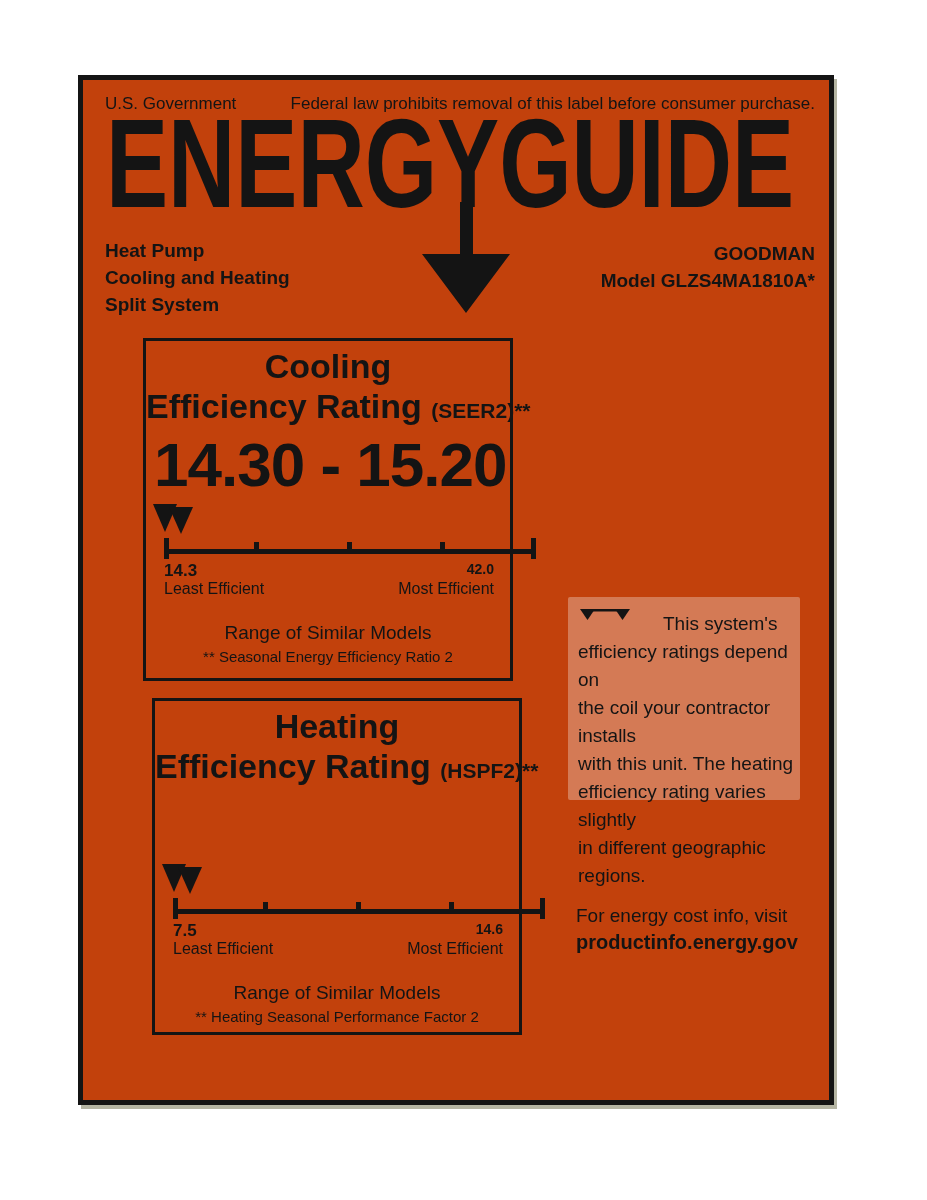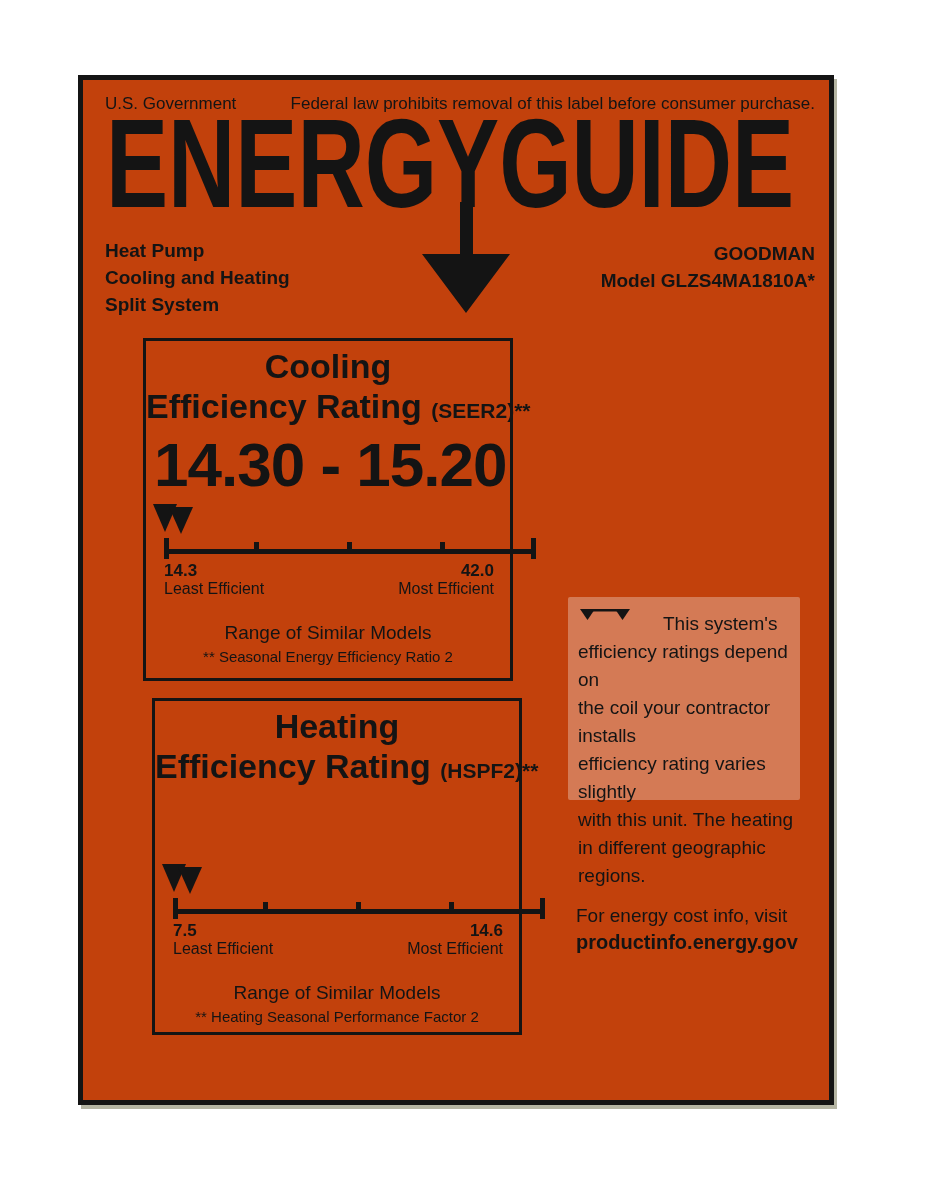--- a/index.html
+++ b/index.html
@@ -28,21 +28,21 @@
   }
   .panel.cooling{top:258px;}
   .panel.heating{top:618px;height:337px;margin-left:9px;}
   .p-title{position:absolute;top:6px;left:0;width:100%;text-align:center;font-size:34px;font-weight:bold;}
   .p-sub{position:absolute;top:46px;left:0;width:100%;text-align:right;font-size:34px;font-weight:bold;white-space:nowrap;}
   .p-sub-small{font-size:21px;font-weight:bold;}
   .p-value{position:absolute;top:88px;left:8px;font-size:62px;font-weight:bold;letter-spacing:-1px;white-space:nowrap;}
   .range-marker{position:absolute;left:6px;top:163px;width:42px;height:30px;}
   .scale-svg{position:absolute;left:18px;top:197px;width:372px;height:22px;}
   .s-min{position:absolute;left:18px;top:220px;font-size:17px;font-weight:bold;}
-  .s-max{position:absolute;right:16px;top:220px;font-size:17px;font-weight:bold;}
+  .s-max{position:absolute;right:16px;top:220px;font-size:14px;font-weight:bold;}
   .s-min-lab{position:absolute;left:18px;top:239px;font-size:16px;}
   .s-max-lab{position:absolute;right:16px;top:239px;font-size:16px;}
   .p-range{position:absolute;top:281px;left:0;width:100%;text-align:center;font-size:19px;}
   .p-foot{position:absolute;top:307px;left:0;width:100%;text-align:center;font-size:15px;}
   
   .note{
     position:absolute;left:485px;top:517px;width:232px;height:203px;
     background:rgba(255,255,255,.30);border-radius:2px;
     font-size:19px;line-height:28px;box-sizing:border-box;padding:13px 0 0 10px;
   }
@@ -127,22 +127,22 @@
 
   <div class="note">
     <svg class="note-marker" viewBox="0 0 50 13" preserveAspectRatio="none">
       <path class="ink" d="M0,1 H15 L7.5,12 Z"></path>
       <rect class="ink" x="7" y="1" width="36" height="2.5"></rect>
       <path class="ink" d="M35,1 H50 L42.5,12 Z"></path>
     </svg>
     <div class="note-line0">This system's</div>
     <div>efficiency ratings depend on</div>
     <div>the coil your contractor installs</div>
+    <div>with this unit.  The heating</div>
     <div>efficiency rating varies slightly</div>
-    <div>with this unit.  The heating</div>
     <div>in different geographic regions.</div>
   </div>
 
   <div class="energy-info">
     <div>For energy cost info, visit</div>
     <div class="url">productinfo.energy.gov</div>
   </div>
 
 </div>
 

